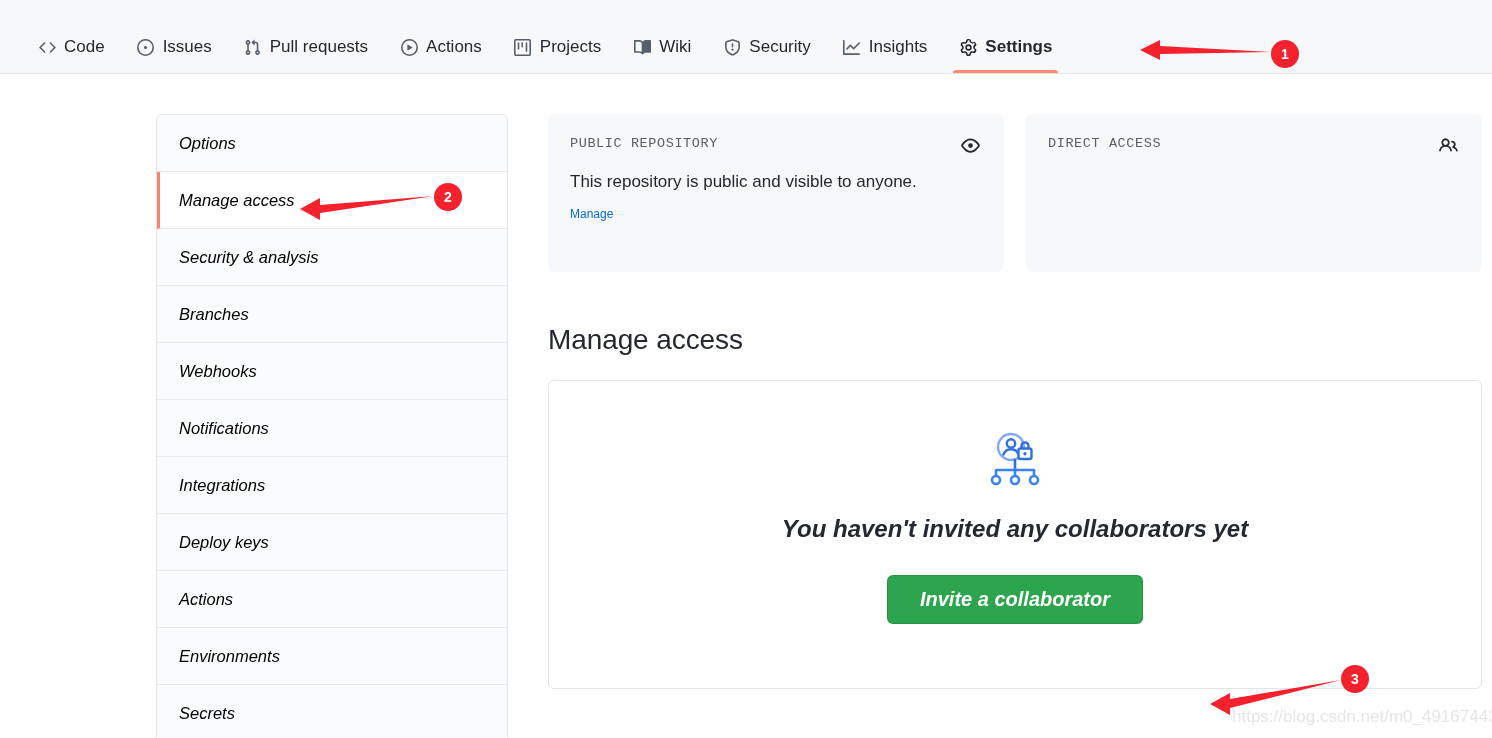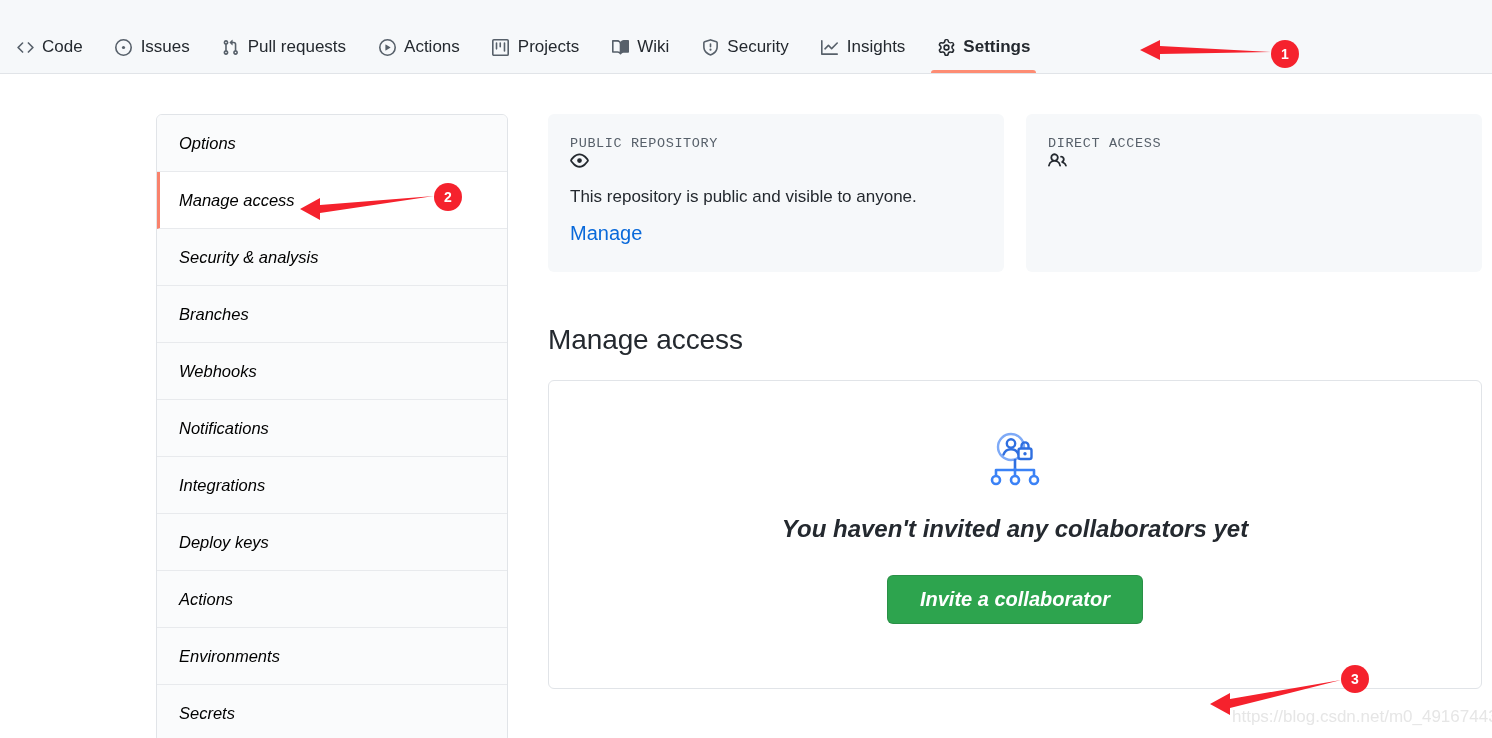--- a/index.html
+++ b/index.html
@@ -16,20 +16,21 @@
     position: relative;
   }
 
   
   .repo-nav {
     height: 74px;
     background: #f6f8fa;
     border-bottom: 1px solid #e1e4e8;
     display: flex;
     align-items: flex-end;
+    padding-left: 22px;
     box-sizing: border-box;
     position: relative;
   }
   .nav-item {
     display: flex;
     align-items: center;
     gap: 8px;
     padding: 0 16px 16px 16px;
     font-size: 17px;
     color: #24292f;
@@ -125,21 +126,20 @@
     padding: 22px 24px 24px 22px;
     box-sizing: border-box;
     min-height: 158px;
     position: relative;
   }
   .card-head {
     display: flex;
     align-items: flex-start;
     justify-content: space-between;
     margin-bottom: 14px;
-    flex-direction: column;
   }
   .card-label {
     font-family: "Liberation Mono", monospace;
     font-size: 13.5px;
     letter-spacing: 0.6px;
     color: #57606a;
   }
   .card-icon {
     color: #24292f;
     display: inline-flex;
@@ -150,21 +150,21 @@
     font-size: 17px;
     line-height: 1.52;
     color: #24292f;
     margin: 0;
   }
   .card-text b { font-weight: bold; }
   .card-link {
     display: inline-block;
     margin-top: 12px;
     color: #0969da;
-    font-size: 20px;
+    font-size: 12px;
     text-decoration: none;
     cursor: pointer;
   }
 
   
   .empty-panel {
     border: 1px solid #e1e4e8;
     border-radius: 6px;
     padding: 48px 20px 64px 20px;
     text-align: center;

